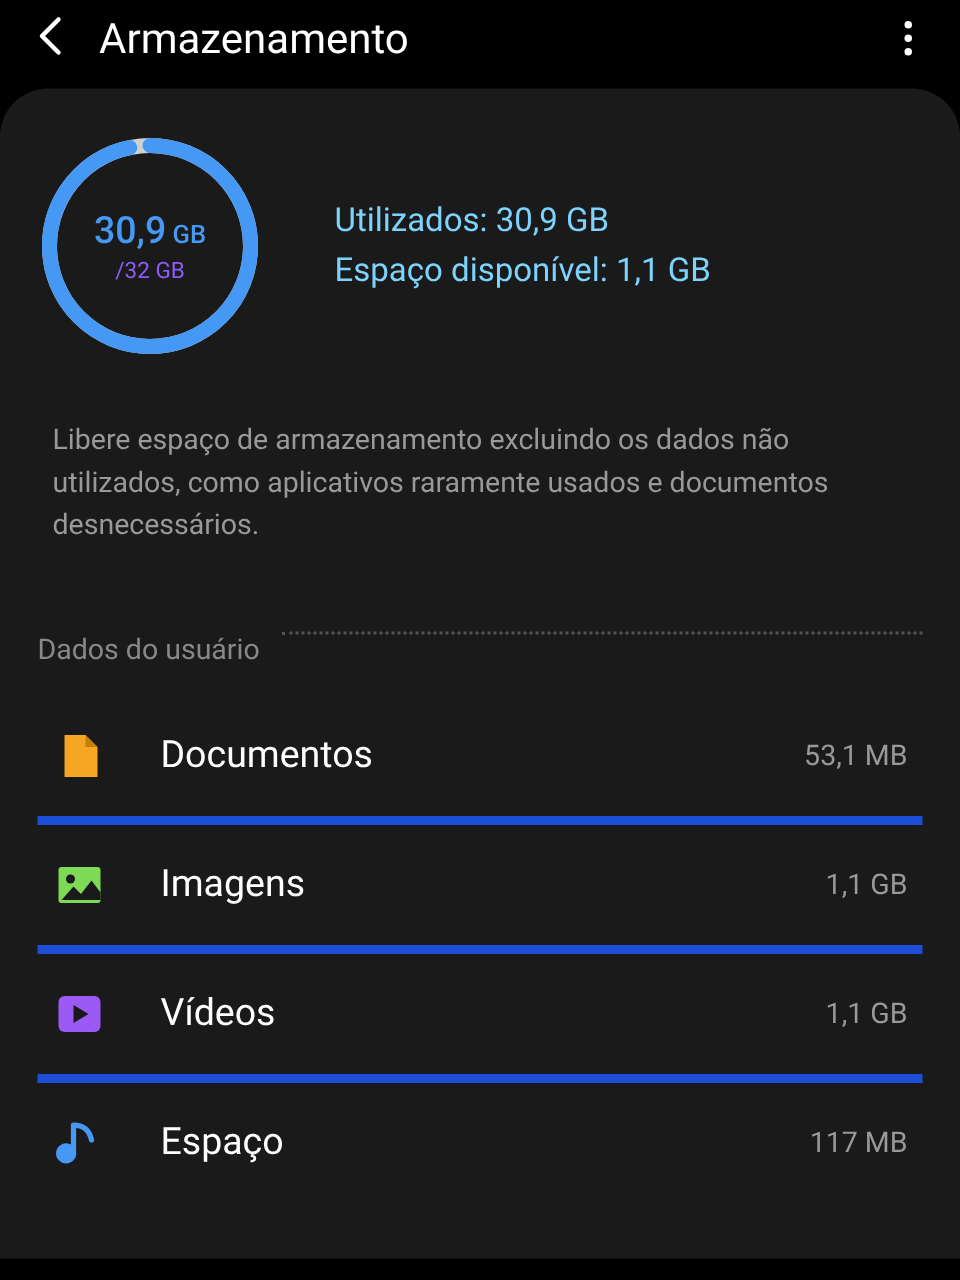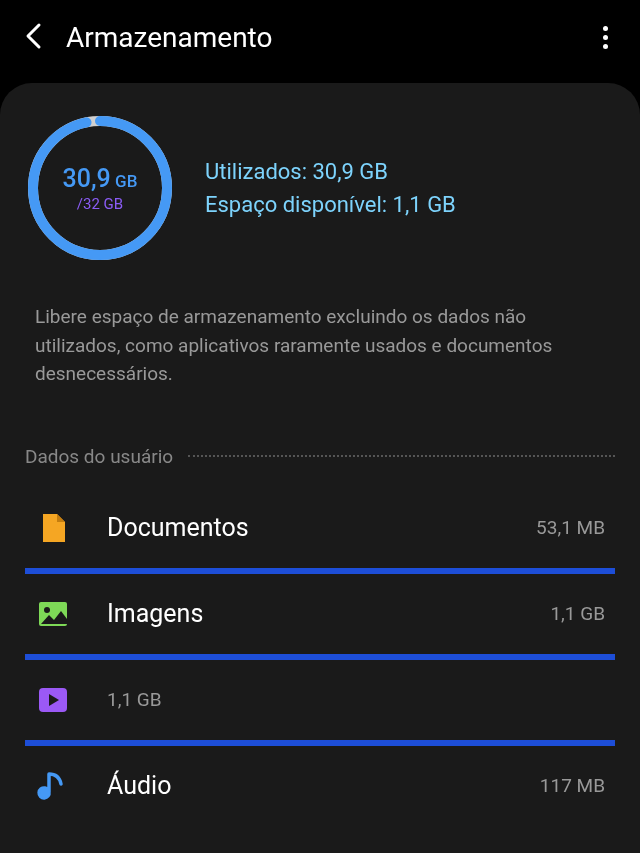--- a/index.html
+++ b/index.html
@@ -7,21 +7,21 @@
       width: 640px;
       height: 853px;
       background: #000;
       font-family: -apple-system, BlinkMacSystemFont, 'Segoe UI', Roboto, sans-serif;
       color: #fff;
       overflow: hidden;
     }
     .header {
       display: flex;
       align-items: center;
-      padding: 18px 24px;
+      padding: 6px 24px;
       background: #000;
     }
     .back-icon {
       color: #fff;
       margin-right: 24px;
       cursor: pointer;
     }
     .header-title {
       font-size: 28px;
       font-weight: 400;
@@ -45,21 +45,21 @@
     .content {
       background: #1a1a1a;
       border-radius: 32px 32px 0 0;
       margin-top: 8px;
       padding: 30px 25px 0 25px;
       min-height: 780px;
     }
     .storage-header {
       display: flex;
       align-items: center;
-      gap: 30px;
+      gap: 48px;
       margin-bottom: 40px;
     }
     .circle-container {
       position: relative;
       width: 150px;
       height: 150px;
     }
     .circle-bg {
       transform: rotate(-90deg);
     }
@@ -98,21 +98,21 @@
     .description {
       color: #999;
       font-size: 19px;
       text-align: left;
       line-height: 1.5;
       margin-bottom: 56px;
       padding: 0 10px;
     }
     .section-header {
       display: flex;
-      align-items: center;
+      align-items: flex-start;
       margin-bottom: 20px;
     }
     .section-title {
       color: #888;
       font-size: 19px;
     }
     .dotted-line {
       flex: 1;
       border-top: 2px dotted #555;
       margin-left: 15px;
@@ -213,26 +213,27 @@
     <div class="item-label">Imagens</div>
     <div class="item-size">1,1 GB</div>
   </div>
       <div class="list-item">
     <div class="item-icon">
           <svg width="32" height="32" viewBox="0 0 32 32">
             <rect x="2" y="4" width="28" height="24" rx="4" fill="#9b59f5"></rect>
             <path d="M12 10 L22 16 L12 22 Z" fill="#1a1a1a"></path>
           </svg>
         </div>
+    <div class="item-label">Vídeos</div>
     <div class="item-size">1,1 GB</div>
   </div>
       <div class="list-item">
     <div class="item-icon">
           <svg width="32" height="32" viewBox="0 0 32 32">
             <path d="M12 4 L12 22 A5 5 0 1 1 8 18 A5 5 0 0 1 12 22 M12 4 Q22 4 24 14" stroke="#4599f5" stroke-width="3.5" fill="none" stroke-linecap="round"></path>
             <circle cx="8" cy="23" r="5" fill="#4599f5"></circle>
           </svg>
         </div>
-    <div class="item-label">Áudio</div>
+    <div class="item-label">Espaço</div>
     <div class="item-size">117 MB</div>
   </div>
     </div>
 </div>
 
 </body></html>

